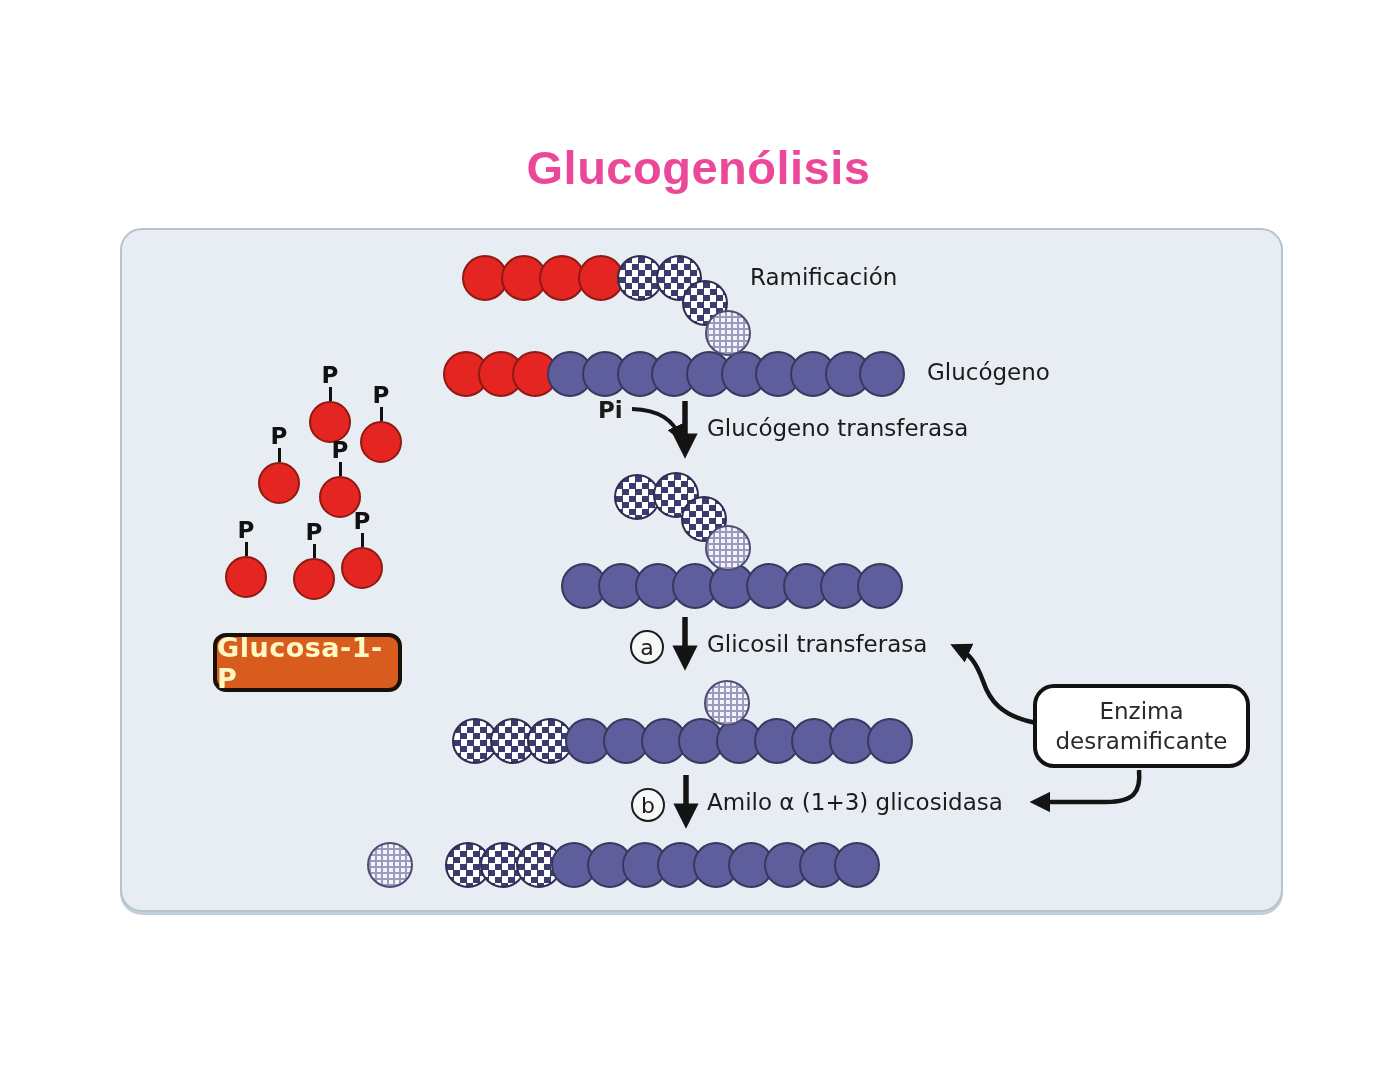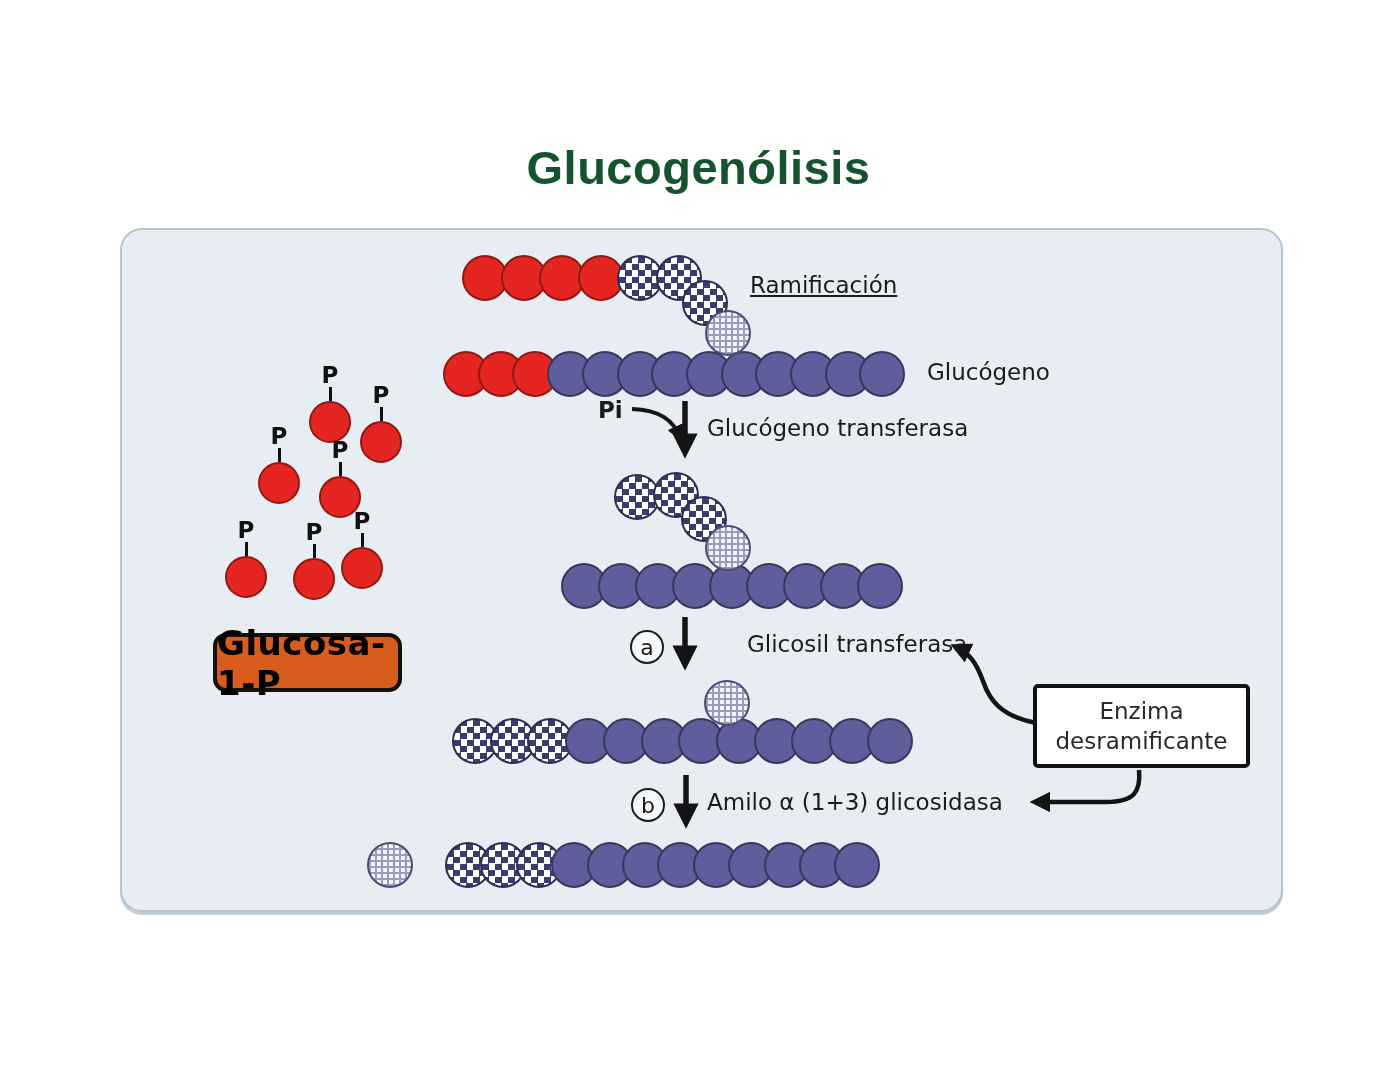--- a/index.html
+++ b/index.html
@@ -24,35 +24,35 @@
            border:2.5px solid #4E4E72;}
   .phosphate{position:absolute;display:flex;flex-direction:column;align-items:center;}
   .p-label{font-size:23px;font-weight:bold;color:#111;line-height:24px;}
   .p-stick{width:3px;height:14px;background:#111;}
   .p-ball{width:42px;height:42px;border-radius:50%;background:#E52521;
           border:2.5px solid #8F1A12;box-sizing:border-box;}
   .badge{position:absolute;width:34px;height:34px;border-radius:50%;background:#F7F8FA;
          border:2.5px solid #1d1d1d;box-sizing:border-box;display:flex;align-items:center;
          justify-content:center;font-size:22px;color:#1b1b1b;}
   .enzyme-box{position:absolute;left:1033px;top:684px;width:217px;height:84px;background:#ffffff;
-         border:4px solid #121212;border-radius:5px;display:flex;flex-direction:column;
+         border:4px solid #121212;border-radius:21px;display:flex;flex-direction:column;
          align-items:center;justify-content:center;box-sizing:border-box;}
   .enzyme-box div{font-size:23px;color:#2a2a2a;line-height:30px;}
   .glucosa-box{position:absolute;left:213px;top:633px;width:189px;height:59px;
          background:#D85C1E;border:4px solid #191009;border-radius:13px;
          display:flex;align-items:center;justify-content:center;box-sizing:border-box;}
-  .glucosa-box span{font-size:34px;font-weight:bold;color:#000000;letter-spacing:0.5px;}
+  .glucosa-box span{font-size:27px;font-weight:bold;color:#fef9c3;letter-spacing:0.5px;}
   svg.arrows{position:absolute;left:0;top:0;pointer-events:none;}
 </style>
 </head>
 <body>
 
 <div class="stage">
 
-  <div class="title" style="color:#14532d;">Glucogenólisis</div>
+  <div class="title" style="color:#ec4899;">Glucogenólisis</div>
 
   <div class="panel"></div>
 
   <svg class="arrows" width="1397" height="1080" viewBox="0 0 1397 1080">
     <defs>
       <marker id="ah" markerUnits="strokeWidth" markerWidth="4.6" markerHeight="4.6" refX="3.2" refY="2.3" orient="auto">
         <polygon points="0,0 4.6,2.3 0,4.6" fill="#141414"></polygon>
       </marker>
     </defs>
     <path d="M 632 409 C 660 410 673 420 681 438" fill="none" stroke="#141414" stroke-width="4" marker-end="url(#ah)"></path>
@@ -154,28 +154,28 @@
         <div class="p-stick"></div>
         <div class="p-ball"></div>
       </div>
       <div class="phosphate" style="left: 341px; top: 509px;">
         <span class="p-label">P</span>
         <div class="p-stick"></div>
         <div class="p-ball"></div>
       </div>
     </div>
 
-  <div class="lbl" style="left:750px;top:272px;text-decoration:underline;">Ramificación</div>
+  <div class="lbl" style="left:750px;top:264px;">Ramificación</div>
   <div class="lbl" style="left:927px;top:359px;">Glucógeno</div>
   <div class="lbl lbl-bold" style="left:598px;top:397px;">Pi</div>
   <div class="lbl" style="left:707px;top:415px;">Glucógeno transferasa</div>
   <div class="badge" style="left:630px;top:630px;">
       <span>a</span>
     </div>
-  <div class="lbl" style="left:707px;top:631px;margin-left:40px;">Glicosil transferasa</div>
+  <div class="lbl" style="left:707px;top:631px;">Glicosil transferasa</div>
   <div class="badge" style="left:631px;top:788px;">
       <span>b</span>
     </div>
   <div class="lbl" style="left:707px;top:789px;">Amilo α (1+3) glicosidasa</div>
 
   <div class="enzyme-box">
     <div>Enzima</div>
     <div>desramificante</div>
   </div>
 

